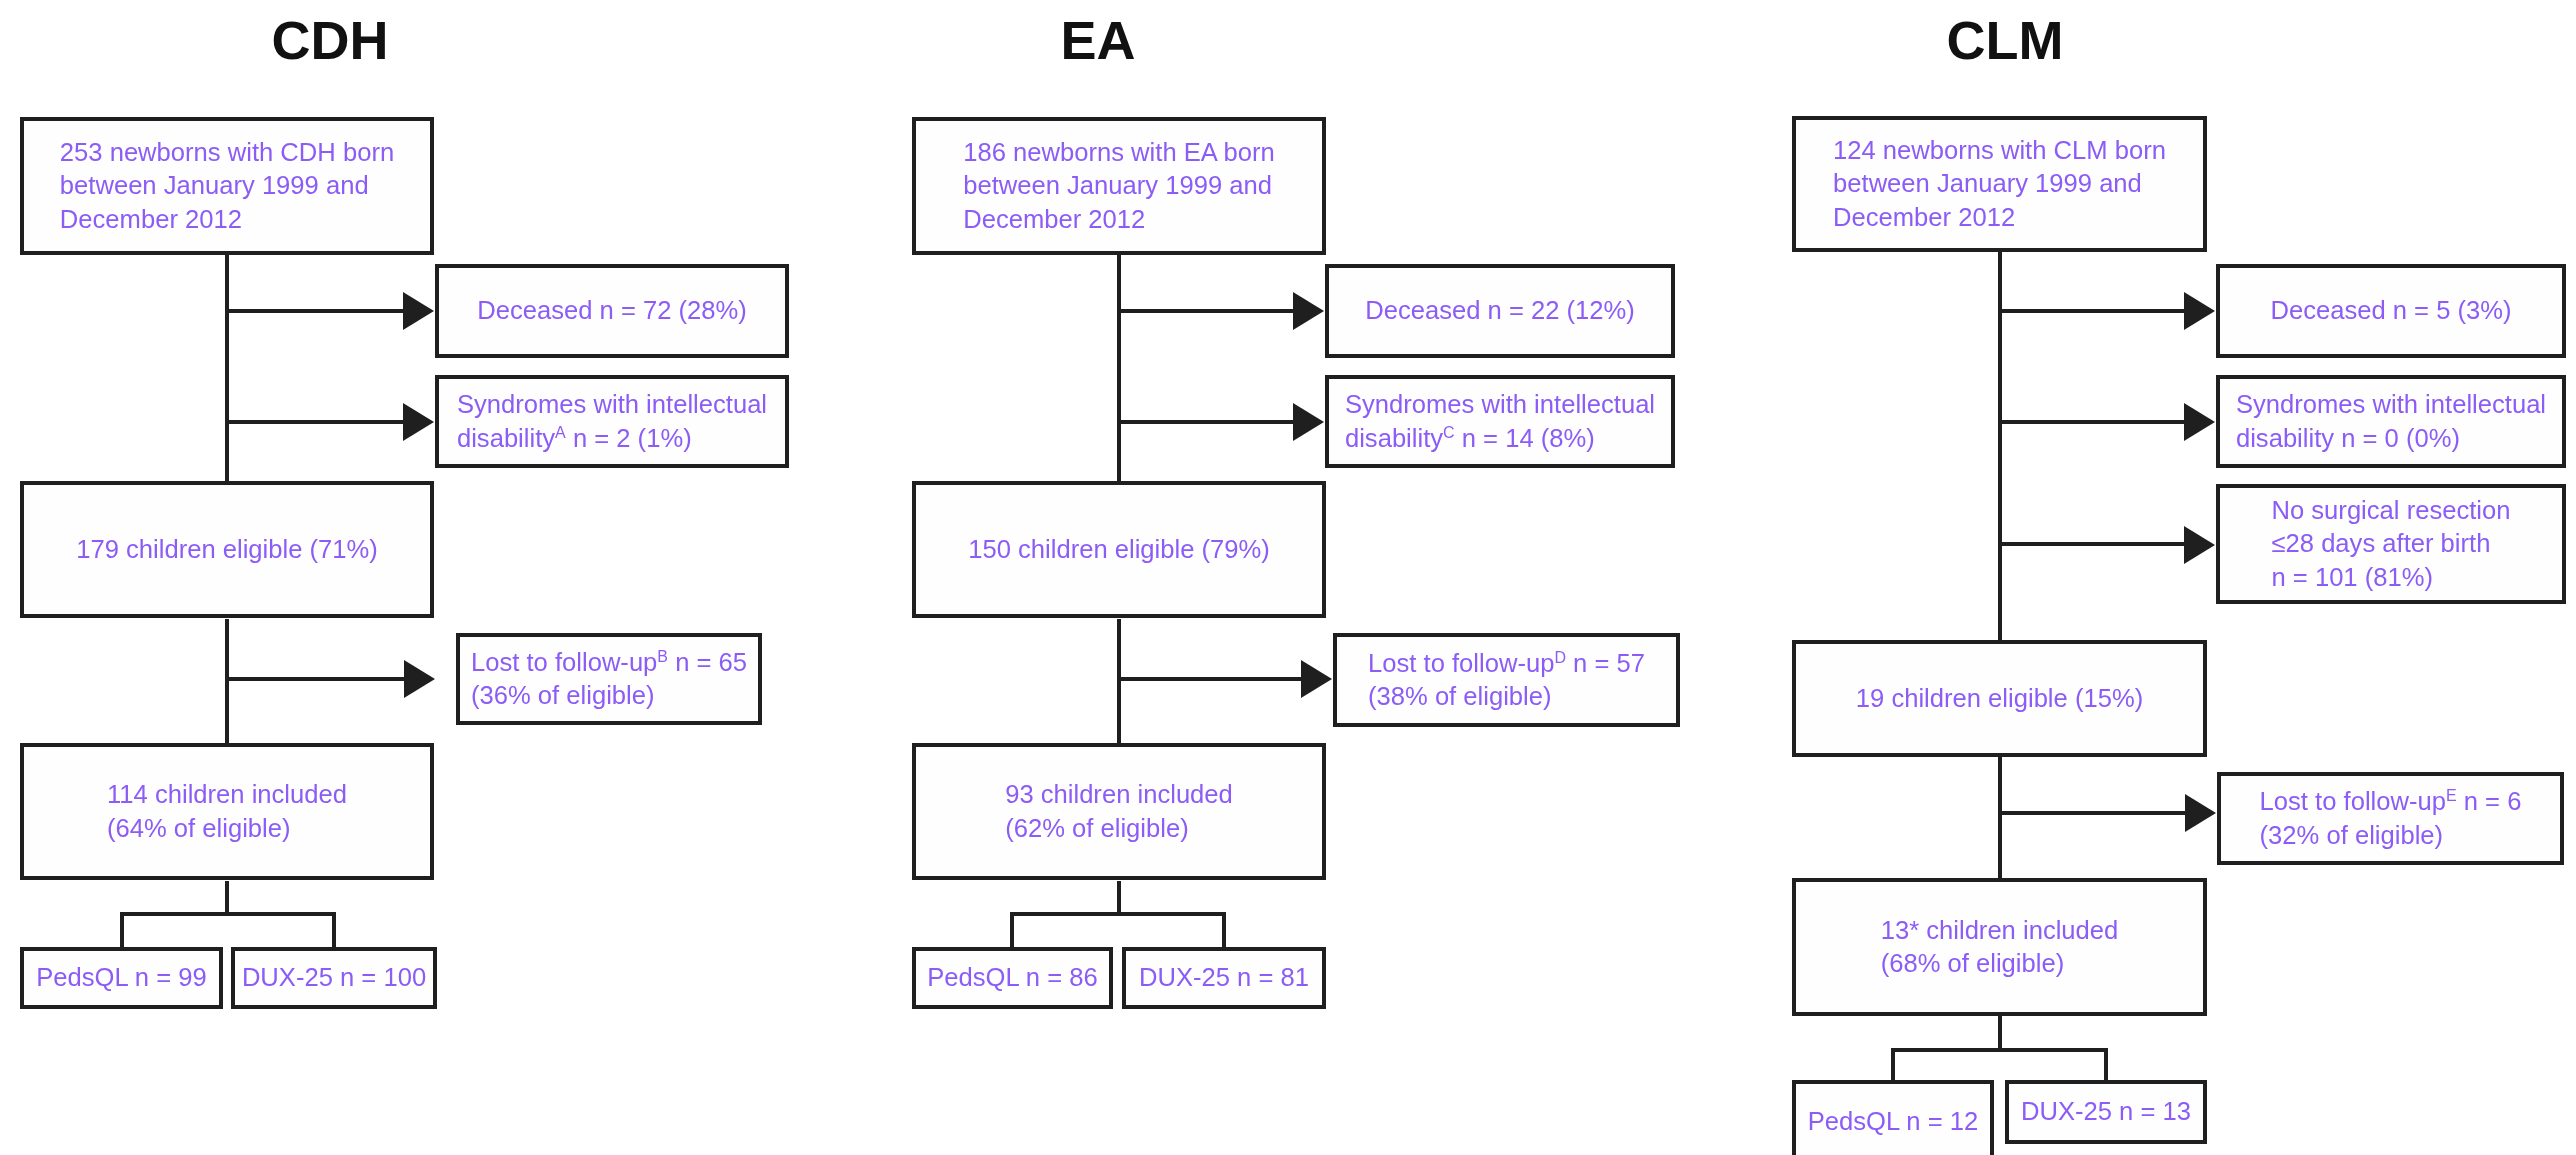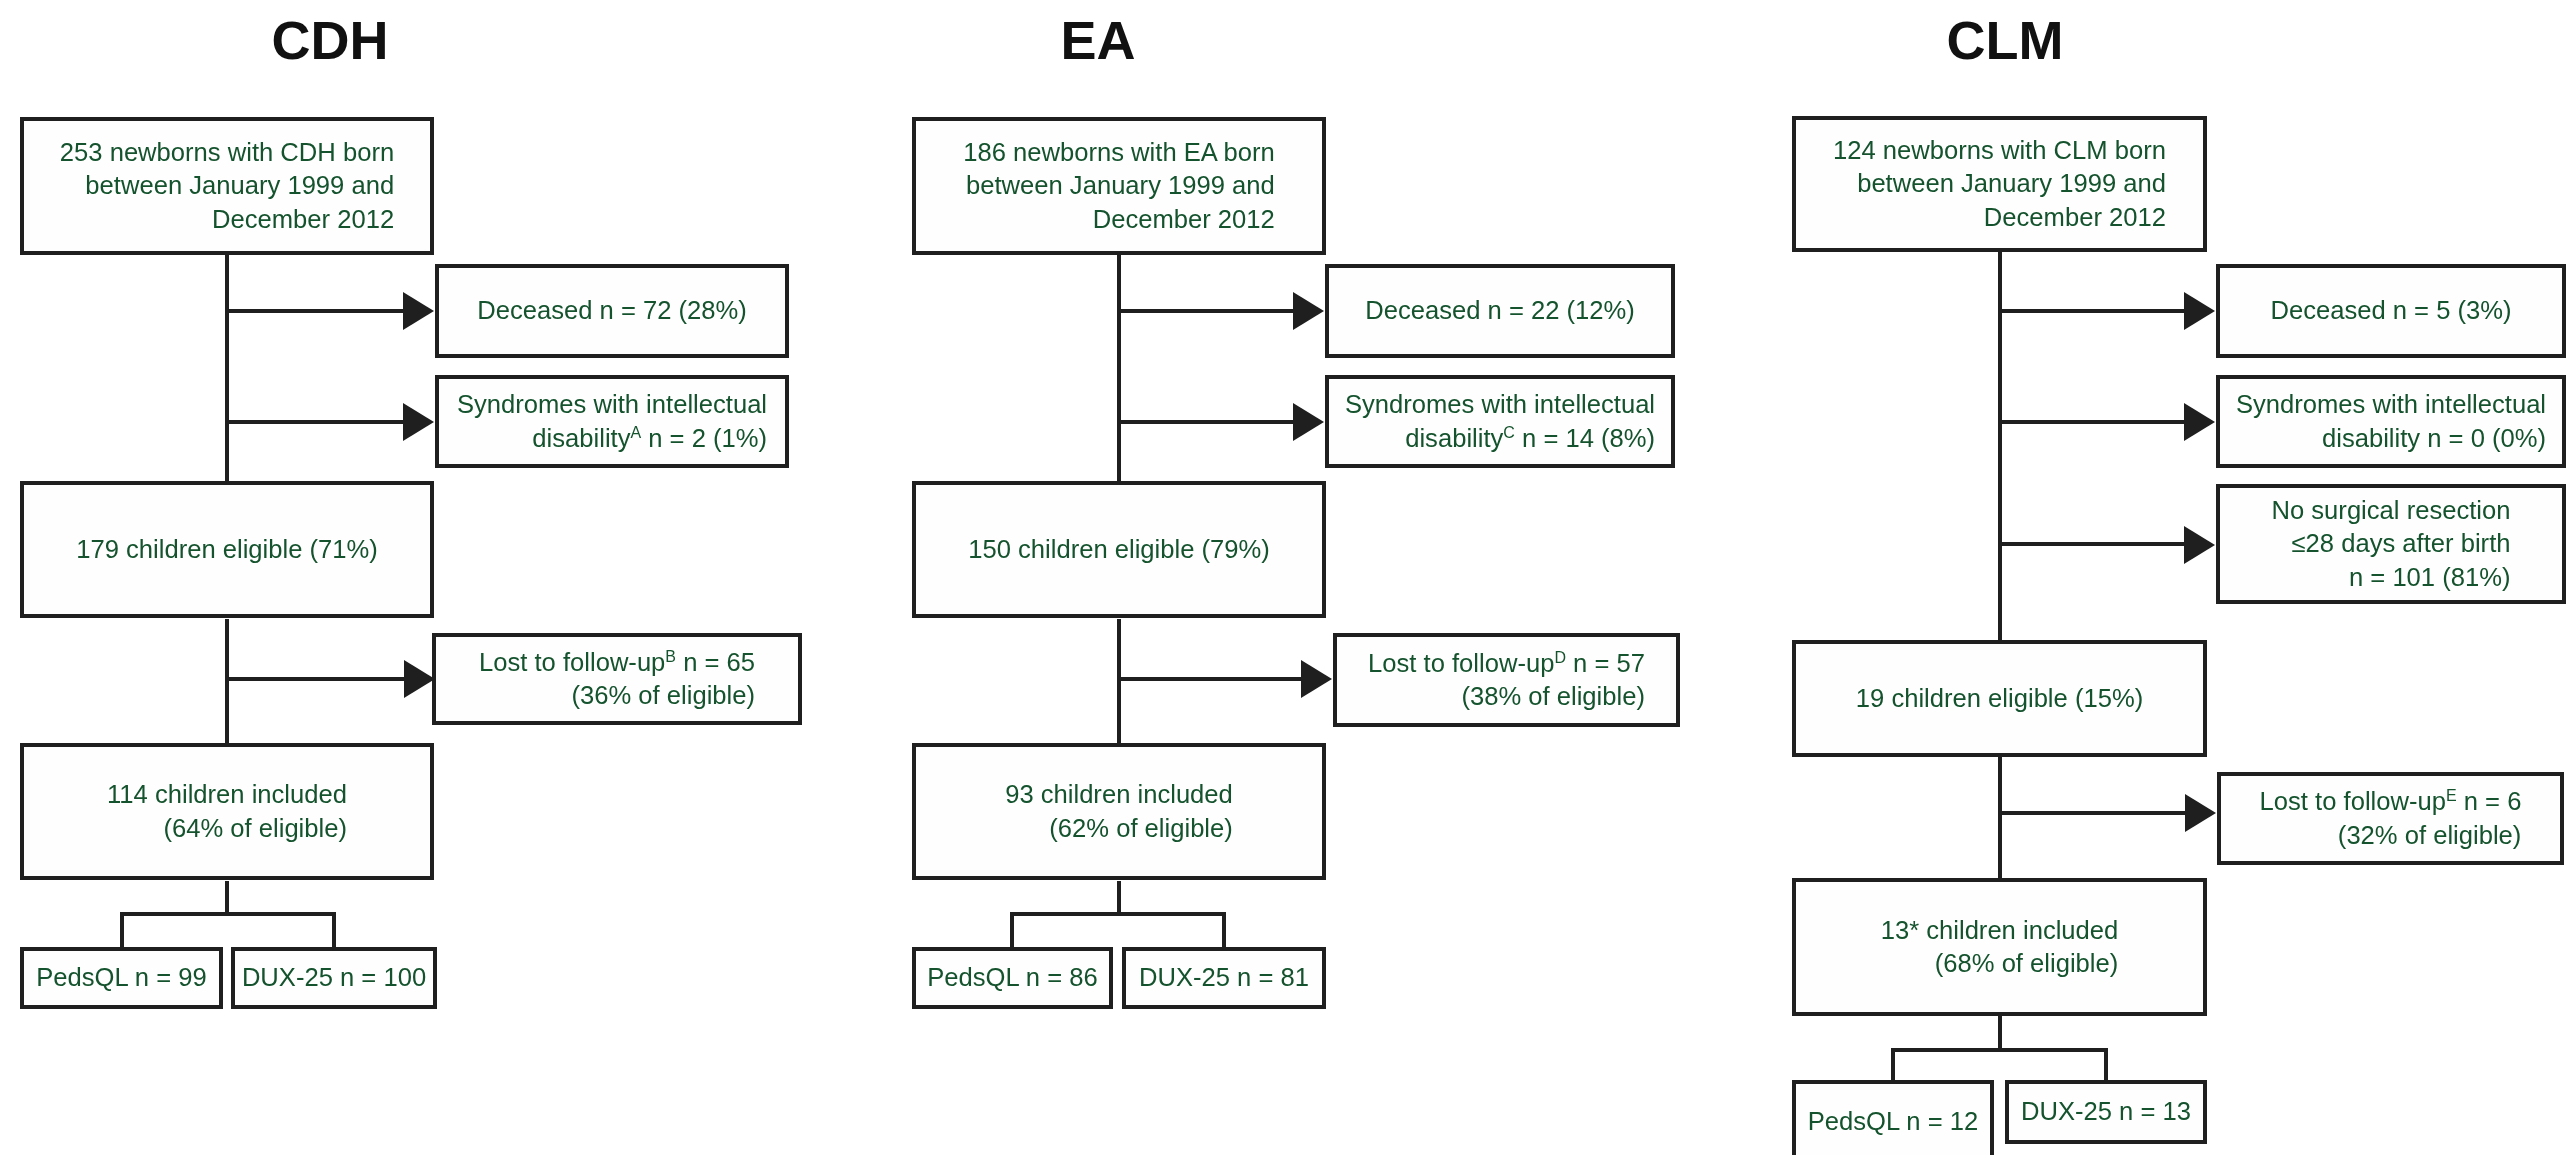--- a/index.html
+++ b/index.html
@@ -1,21 +1,21 @@
 <!DOCTYPE html>
 <html style="font-size:10.8px"><head>
 <meta charset="utf-8">
 <style>
   html,body{margin:0;padding:0;}
   body{width:2576px;height:1156px;background:#ffffff;font-family:"Liberation Sans",sans-serif;}
   .stage{position:relative;width:2576px;height:1156px;background:#ffffff;overflow:hidden;}
   .title{position:absolute;font-size:54px;font-weight:700;color:#111111;text-align:center;}
   .box{position:absolute;box-sizing:border-box;border:4px solid #1f1f1f;background:#fefefe;
-       display:flex;align-items:center;justify-content:center;text-align:right;
-       font-size:25.6px;line-height:1.3;color:#14532d;padding:4px;}
+       display:flex;align-items:center;justify-content:center;text-align:left;
+       font-size:25.6px;line-height:1.3;color:#8b5cf6;padding:4px;}
   .ml{white-space:pre-line;}
   .inner{white-space:normal;}
   .ln{position:absolute;background:#1f1f1f;}
   .arr{position:absolute;width:0;height:0;border-top:19px solid transparent;
        border-bottom:19px solid transparent;border-left:31px solid #1f1f1f;}
   sup{font-size:16px;line-height:0;vertical-align:9.4px;}
 </style>
 </head>
 <body>
 
@@ -38,21 +38,21 @@
   <div class="box" style="left:435px;top:375px;width:354px;height:93px">
       <div class="inner"><span>Syndromes with intellectual</span><br><span>disability</span><sup>A</sup><span> n = 2 (1%)</span></div>
     </div>
 
   <div class="box" style="left:20px;top:481px;width:414px;height:137px">179 children eligible (71%)</div>
 
   <div class="ln" style="left:225px;top:619px;width:4px;height:125px"></div>
 
   <div class="ln" style="left:227px;top:677px;width:178px;height:4px"></div>
   <div class="arr" style="left:404px;top:660px"></div>
-  <div class="box" style="left:432px;top:633px;width:370px;height:92px">
+  <div class="box" style="left:456px;top:633px;width:306px;height:92px">
       <div class="inner"><span>Lost to follow-up</span><sup>B</sup><span> n = 65</span><br><span>(36% of eligible)</span></div>
     </div>
 
   <div class="box ml" style="left:20px;top:743px;width:414px;height:137px">114 children included
 (64% of eligible)</div>
 
   <div class="ln" style="left:225px;top:881px;width:4px;height:35px"></div>
   <div class="ln" style="left:120px;top:912px;width:216px;height:4px"></div>
   <div class="ln" style="left:120px;top:912px;width:4px;height:38px"></div>
   <div class="ln" style="left:332px;top:912px;width:4px;height:38px"></div>

